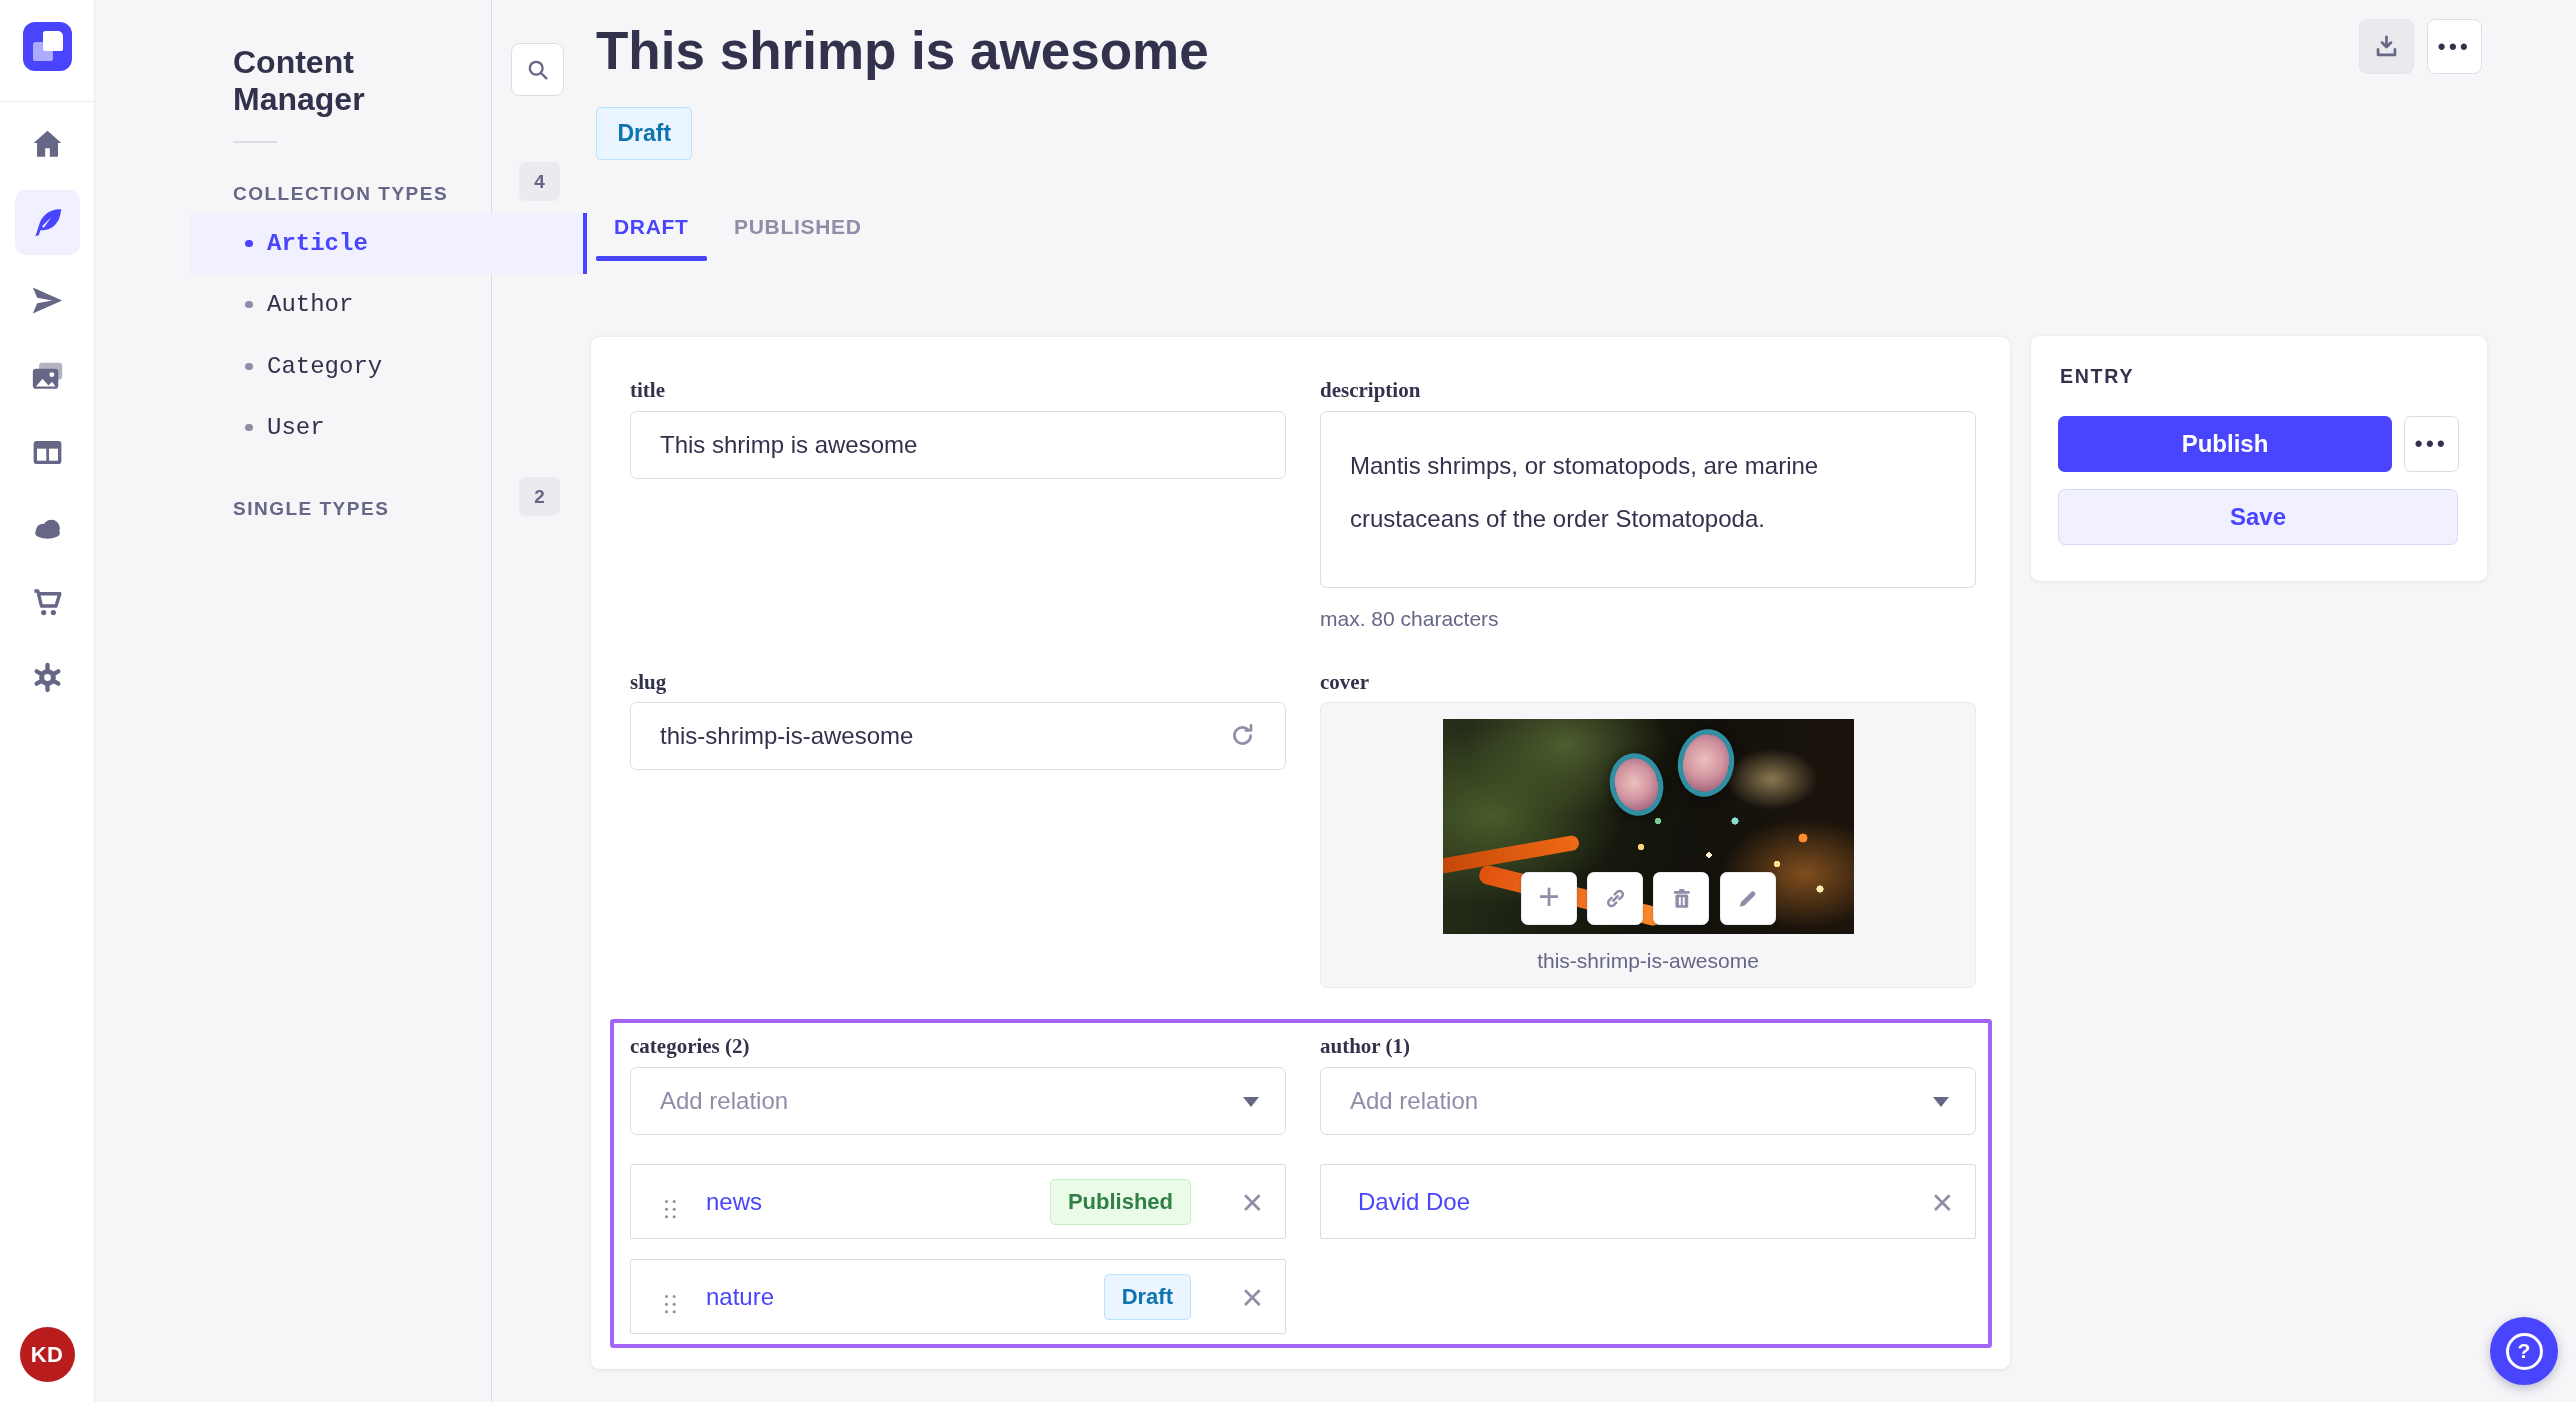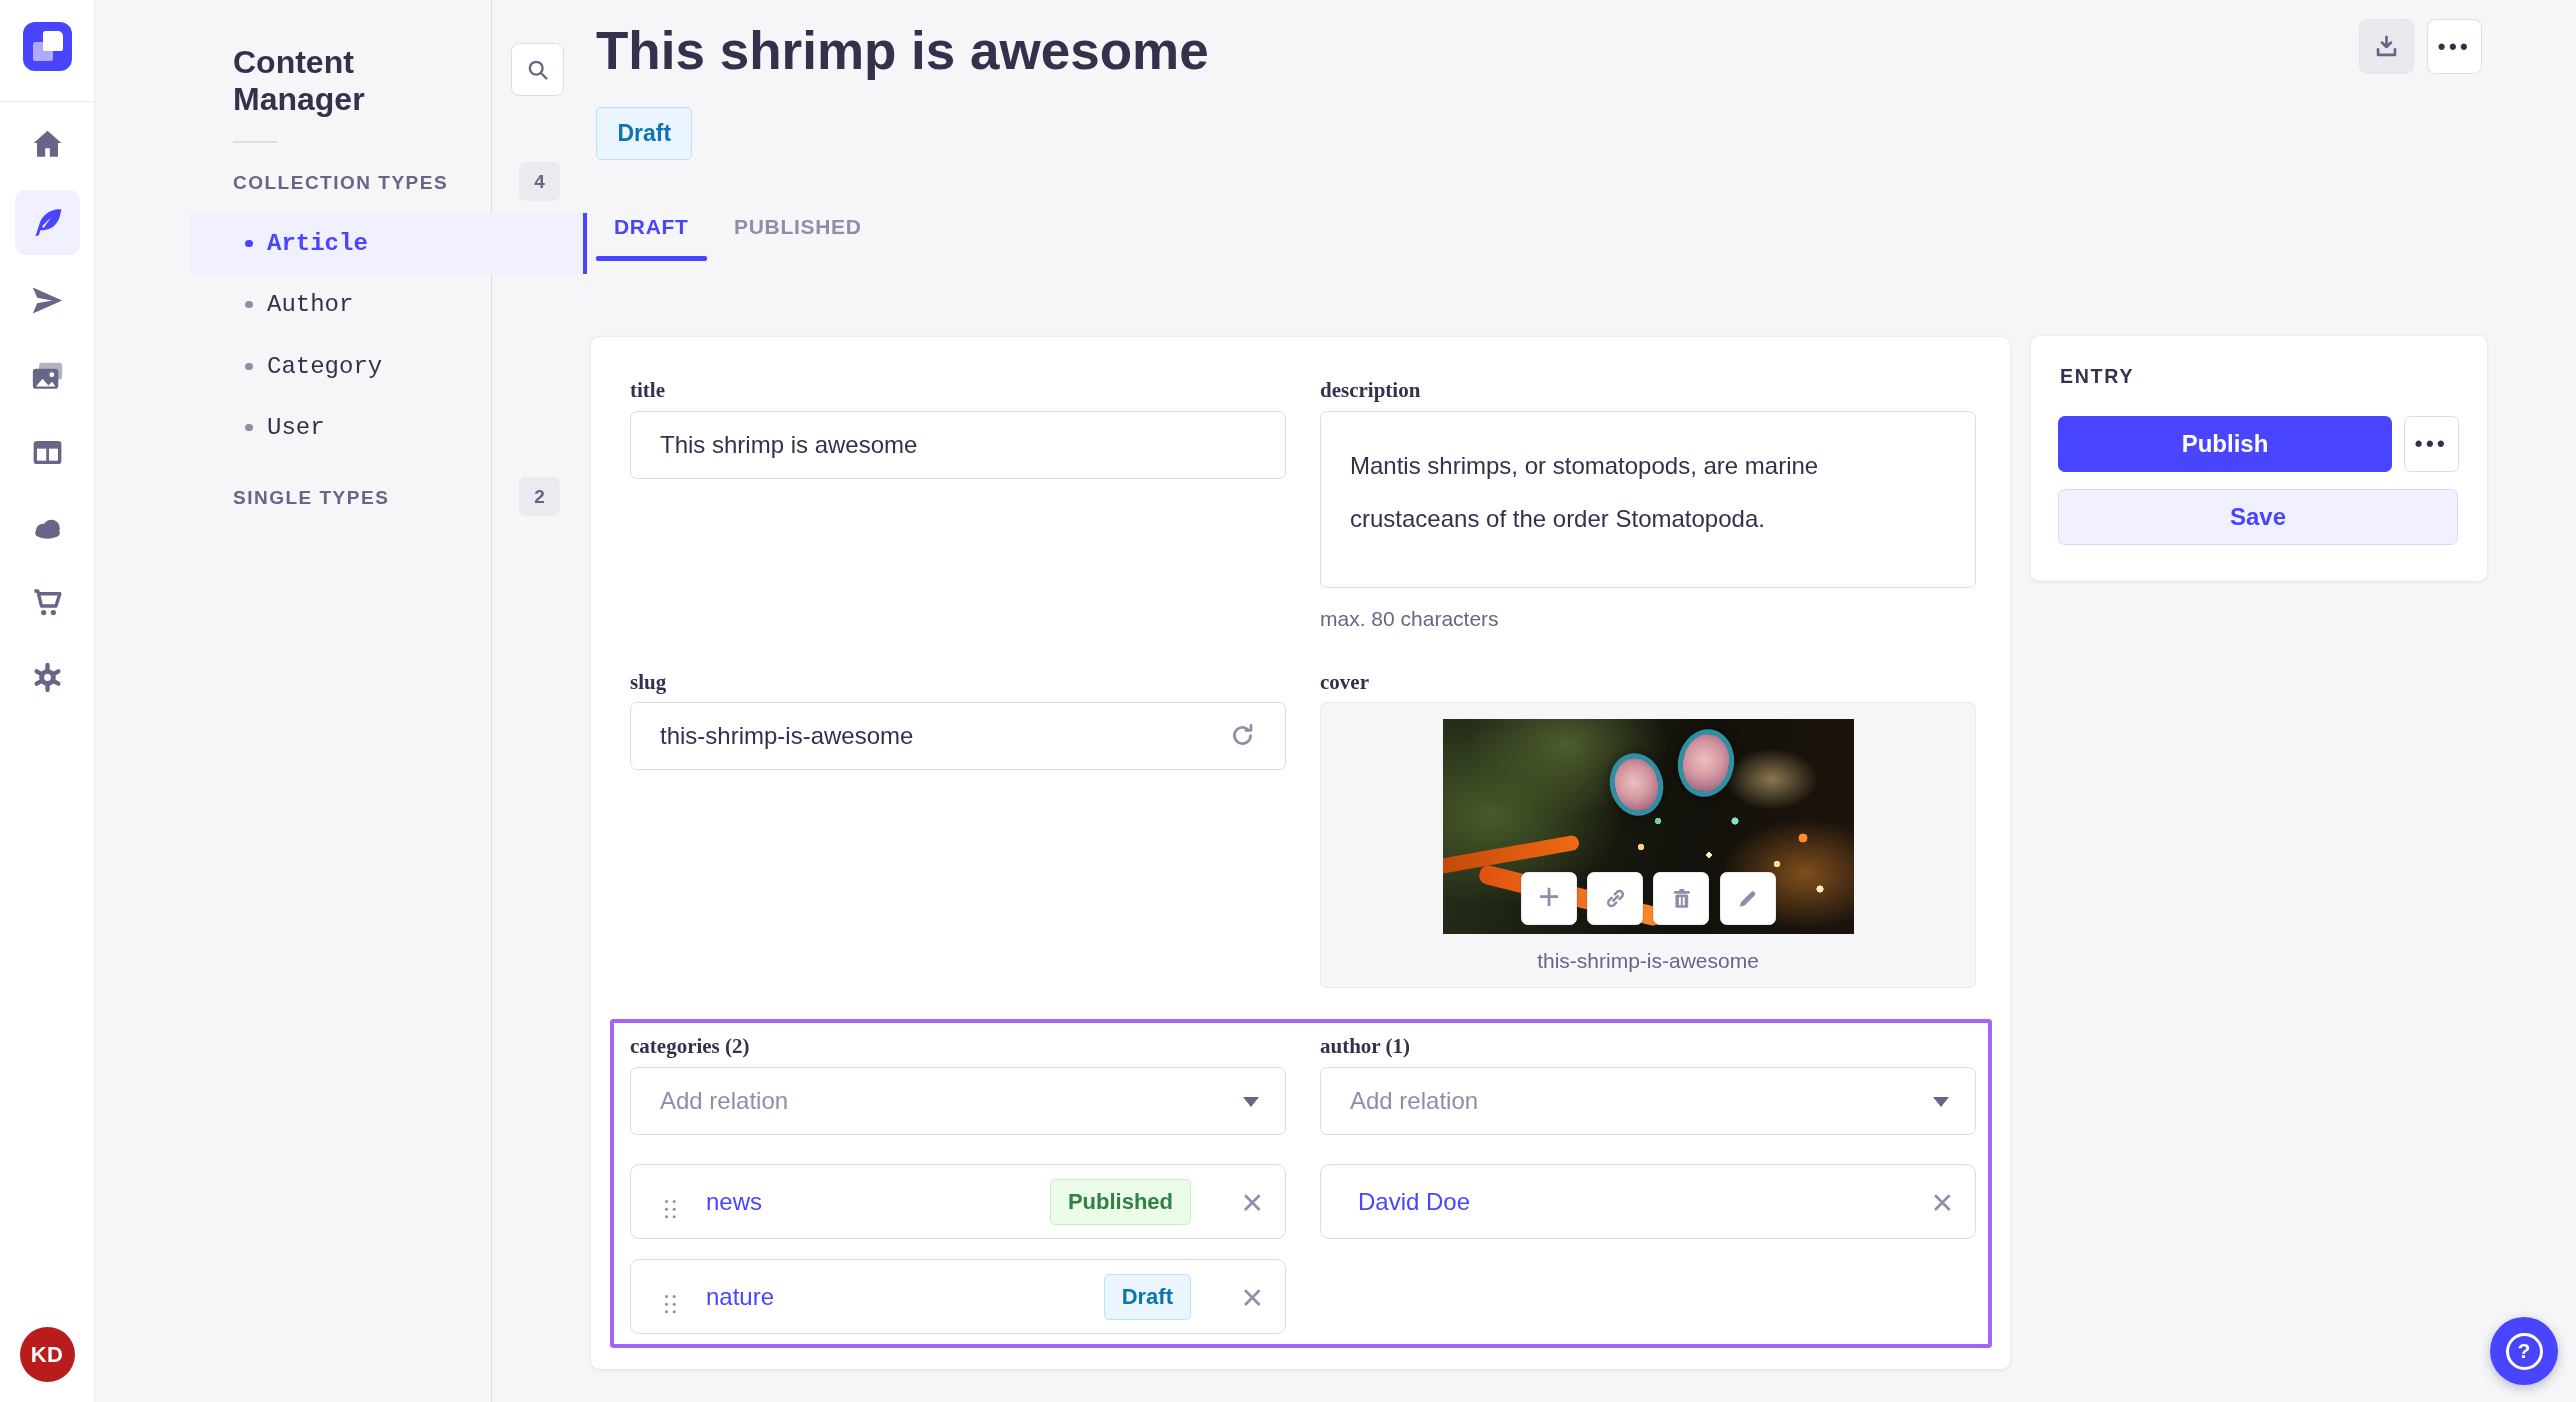--- a/index.html
+++ b/index.html
@@ -16,21 +16,21 @@
   .rail-btn { position:absolute; left:15.3px; width:65px; height:65px; border-radius:10.2px; display:flex; align-items:center; justify-content:center; background:transparent; border:none; cursor:pointer; }
   .rail-btn.active { background:#f0f0ff; }
   .rail-btn svg { width:37px; height:37px; }
   .avatar { position:absolute; left:19.6px; top:1327px; width:55px; height:55px; border-radius:50%; background:#b91c1c; color:#fff; font-size:22px; font-weight:700; display:flex; align-items:center; justify-content:center; letter-spacing:0.4px; cursor:pointer; border:none; }
 
   
   .subnav { position:absolute; left:95px; top:0; width:397px; height:1402px; background:#f6f6f9; border-right:0.9px solid #dcdce4; }
   .subnav-title { position:absolute; left:138px; top:44px; font-size:32px; font-weight:700; color:#32324d; }
   .search-btn { position:absolute; left:416px; top:43px; width:53px; height:53px; background:#fff; border:0.9px solid #dcdce4; border-radius:8.5px; display:flex; align-items:center; justify-content:center; cursor:pointer; }
   .subnav-divider { position:absolute; left:138px; top:141px; width:44px; height:1.7px; background:#dcdce4; }
-  .section-label { position:absolute; left:138px; font-size:19px; font-weight:700; letter-spacing:1.5px; color:#666687; }
+  .section-label { position:absolute; left:138px; font-size:19px; font-weight:700; letter-spacing:1.5px; color:#666687;margin-top:11px; }
   .count-badge { position:absolute; left:424px; width:41px; height:39px; background:#eaeaef; border-radius:6.8px; color:#666687; font-size:19px; font-weight:600; display:flex; align-items:center; justify-content:center; }
   .nav-item { position:absolute; left:95px; width:397px; height:61px; display:flex; align-items:center; cursor:pointer; background:transparent; border:none; text-align:left; }
   .nav-item .bullet { position:absolute; left:55px; width:7.7px; height:7.7px; border-radius:50%; background:#8e8ea9; }
   .nav-item .nav-label { position:absolute; left:77px; font-size:24px; color:#32324d;font-family:Liberation Mono, monospace; }
   .nav-item.active { background:#f0f0ff; }
   .nav-item.active .bullet { background:#4945ff; }
   .nav-item.active .nav-label { color:#4945ff; font-weight:600; }
   .nav-item.active::after { content:""; position:absolute; right:0; top:0; width:4.3px; height:61px; background:#4945ff; }
 
   
@@ -87,21 +87,21 @@
   .cover-actions button { width:56px; height:53px; background:#fff; border:0.9px solid #eaeaef; border-radius:6.8px; box-shadow:0 0.9px 3.4px rgba(33,33,52,.18); display:flex; align-items:center; justify-content:center; cursor:pointer; }
   .plus-glyph { font-size:37px; font-weight:300; color:#8e8ea9; line-height:1; margin-top:-3.4px; }
   .cover-filename { position:absolute; left:1320px; top:949px; width:656px; text-align:center; font-size:21px; color:#666687; }
 
   
   .selected-outline { position:absolute; left:610px; top:1019px; width:1382px; height:329px; border:4.3px solid #a564f8; border-radius:3.4px; pointer-events:none; }
   .relation-select { position:absolute; width:656px; height:68px; background:#fff; border:0.9px solid #dcdce4; border-radius:6.8px; }
   .relation-select input { width:100%; height:100%; border:none; background:none; padding:0 29px; font-size:24px; color:#32324d; font-family:inherit; }
   .relation-select input::placeholder { color:#8e8ea9; opacity:1; }
   .tri-down { position:absolute; right:25.6px; top:29px; width:0; height:0; border-left:8.5px solid transparent; border-right:8.5px solid transparent; border-top:10.2px solid #666687; pointer-events:none; }
-  .relation-row { position:absolute; width:656px; height:75px; background:#fff; border:0.9px solid #dcdce4; border-radius:9px; display:flex; align-items:center; }
+  .relation-row { position:absolute; width:656px; height:75px; background:#fff; border:0.9px solid #dcdce4; border-radius:2px; display:flex; align-items:center; }
   .drag-handle { position:absolute; left:34px; top:27px; width:12px; height:19px; cursor:grab; background:none; border:none; }
   .drag-handle i { display:block; width:3.4px; height:3.4px; border-radius:50%; background:#8e8ea9; box-shadow:7.7px 0 0 #8e8ea9, 0 7.7px 0 #8e8ea9, 7.7px 7.7px 0 #8e8ea9, 0 15.3px 0 #8e8ea9, 7.7px 15.3px 0 #8e8ea9; }
   .relation-link { position:absolute; left:75px; font-size:24px; color:#4945ff; font-weight:500; text-decoration:none; cursor:pointer; background:none; border:none; }
   .relation-link.nohandle { left:37px; }
   .row-badge { position:absolute; height:46px; padding:0 17px; border-radius:5.1px; font-size:22px; font-weight:600; display:flex; align-items:center; }
   .row-badge.published { right:94px; background:#eafbe7; border:1.7px solid #c6f0c2; color:#328048; }
   .row-badge.draft { right:94px; background:#eaf5ff; border:1.7px solid #b8e1ff; color:#0c75af; }
   .row-close { position:absolute; right:22px; top:50%; transform:translateY(-50%); font-size:37px; color:#8e8ea9; background:none; border:none; cursor:pointer; line-height:1; }
 
   

